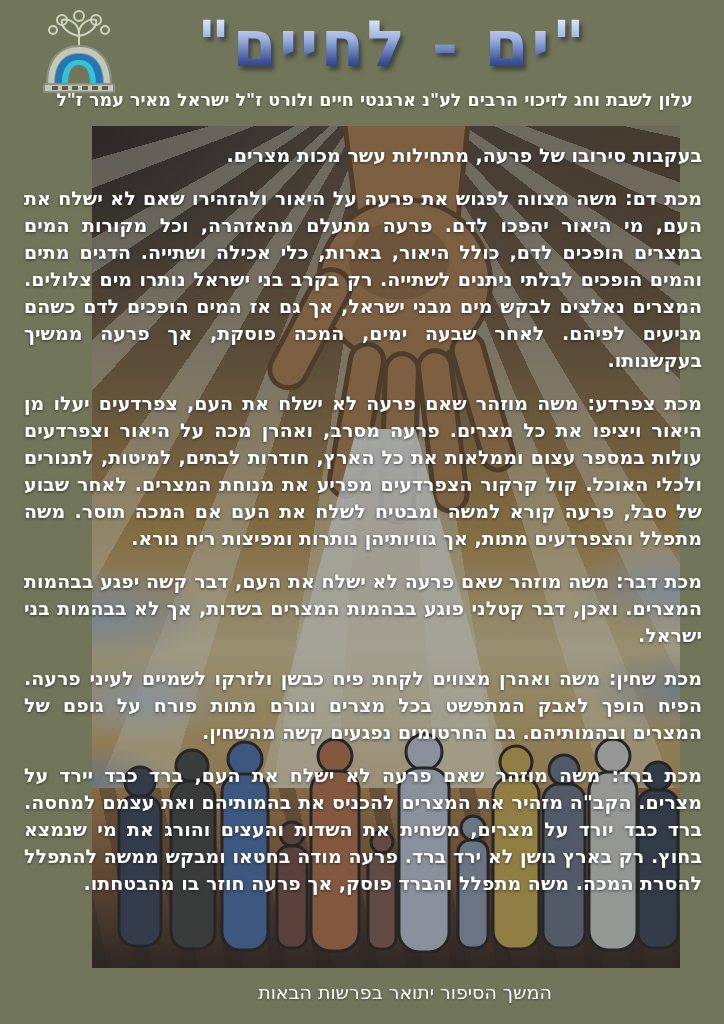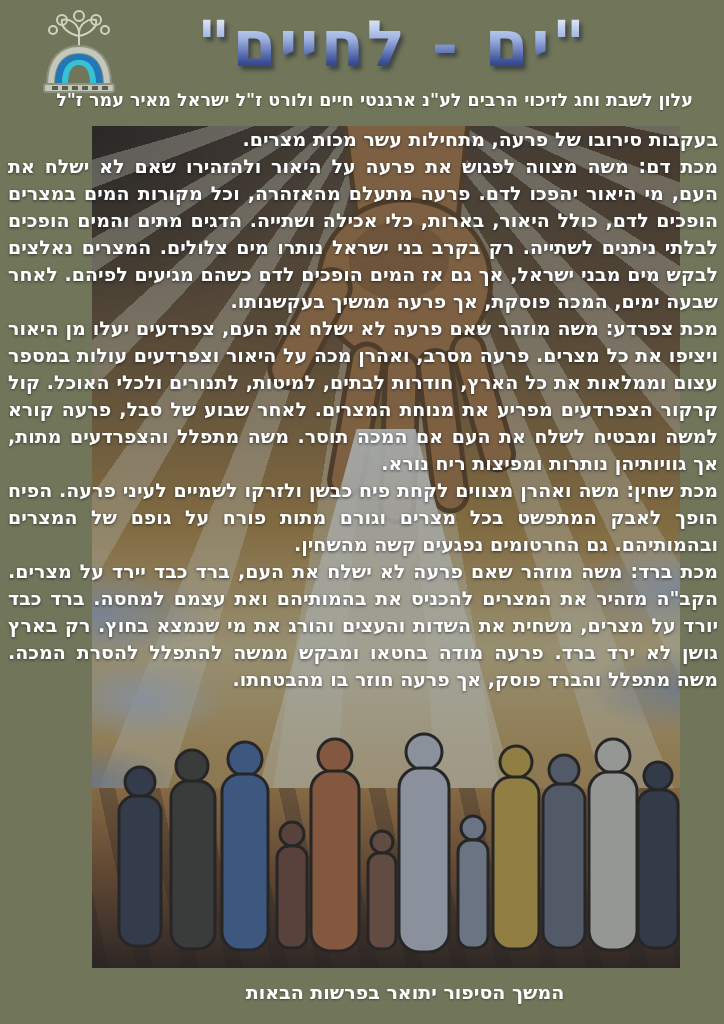--- a/index.html
+++ b/index.html
@@ -62,25 +62,25 @@
   }
   .crowd{left:0;bottom:14px;width:588px;height:250px;}
   .tint{inset:0;background:rgba(44,56,72,0.42);}
   
   .textblock{
     position:absolute;top:126px;left:8px;right:6px;
     direction:rtl;text-align:justify;
     color:#ffffff;font-weight:bold;font-size:19px;line-height:27px;
     text-shadow:0 1px 3px rgba(10,14,20,0.65);
   }
-  .textblock p{margin:0;}
+  .textblock p{margin:16px;}
   .footerline{
     position:absolute;top:981px;left:0;right:0;padding-left:86px;
     direction:rtl;text-align:center;
-    color:#ffffff;font-weight:bold;font-size:19px;
+    color:#ffffff;font-weight:normal;font-size:19px;
     text-shadow:0 1px 2px rgba(20,25,20,0.5);
   }
 </style>
 </head>
 <body>
 
 <div class="panel">
   <div class="sky"></div>
   <div class="rays"></div>
 
@@ -191,17 +191,18 @@
   </g>
 </svg>
 
 <div class="title">"ים - לחיים"</div>
 <div class="subtitle">עלון לשבת וחג לזיכוי הרבים לע"נ ארגנטי חיים ולורט ז"ל  ישראל מאיר עמר ז"ל</div>
 
 <div class="textblock" id="textblock">
     <p>בעקבות סירובו של פרעה, מתחילות עשר מכות מצרים.</p>
     <p>מכת דם: משה מצווה לפגוש את פרעה על היאור ולהזהירו שאם לא ישלח את העם, מי היאור יהפכו לדם. פרעה מתעלם מהאזהרה, וכל מקורות המים במצרים הופכים לדם, כולל היאור, בארות, כלי אכילה ושתייה. הדגים מתים והמים הופכים לבלתי ניתנים לשתייה. רק בקרב בני ישראל נותרו מים צלולים. המצרים נאלצים לבקש מים מבני ישראל, אך גם אז המים הופכים לדם כשהם מגיעים לפיהם. לאחר שבעה ימים, המכה פוסקת, אך פרעה ממשיך בעקשנותו.</p>
     <p>מכת צפרדע: משה מוזהר שאם פרעה לא ישלח את העם, צפרדעים יעלו מן היאור ויציפו את כל מצרים. פרעה מסרב, ואהרן מכה על היאור וצפרדעים עולות במספר עצום וממלאות את כל הארץ, חודרות לבתים, למיטות, לתנורים ולכלי האוכל. קול קרקור הצפרדעים מפריע את מנוחת המצרים. לאחר שבוע של סבל, פרעה קורא למשה ומבטיח לשלח את העם אם המכה תוסר. משה מתפלל והצפרדעים מתות, אך גוויותיהן נותרות ומפיצות ריח נורא.</p>
+    <p>מכת דבר: משה מוזהר שאם פרעה לא ישלח את העם, דבר קשה יפגע בבהמות המצרים. ואכן, דבר קטלני פוגע בבהמות המצרים בשדות, אך לא בבהמות בני ישראל.</p>
     <p>מכת שחין: משה ואהרן מצווים לקחת פיח כבשן ולזרקו לשמיים לעיני פרעה. הפיח הופך לאבק המתפשט בכל מצרים וגורם מתות פורח על גופם של המצרים ובהמותיהם. גם החרטומים נפגעים קשה מהשחין.</p>
     <p>מכת ברד: משה מוזהר שאם פרעה לא ישלח את העם, ברד כבד יירד על מצרים. הקב"ה מזהיר את המצרים להכניס את בהמותיהם ואת עצמם למחסה. ברד כבד יורד על מצרים, משחית את השדות והעצים והורג את מי שנמצא בחוץ. רק בארץ גושן לא ירד ברד. פרעה מודה בחטאו ומבקש ממשה להתפלל להסרת המכה. משה מתפלל והברד פוסק, אך פרעה חוזר בו מהבטחתו.</p>
   </div>
 
 <div class="footerline">המשך הסיפור יתואר בפרשות הבאות</div>
 
 </body></html>

